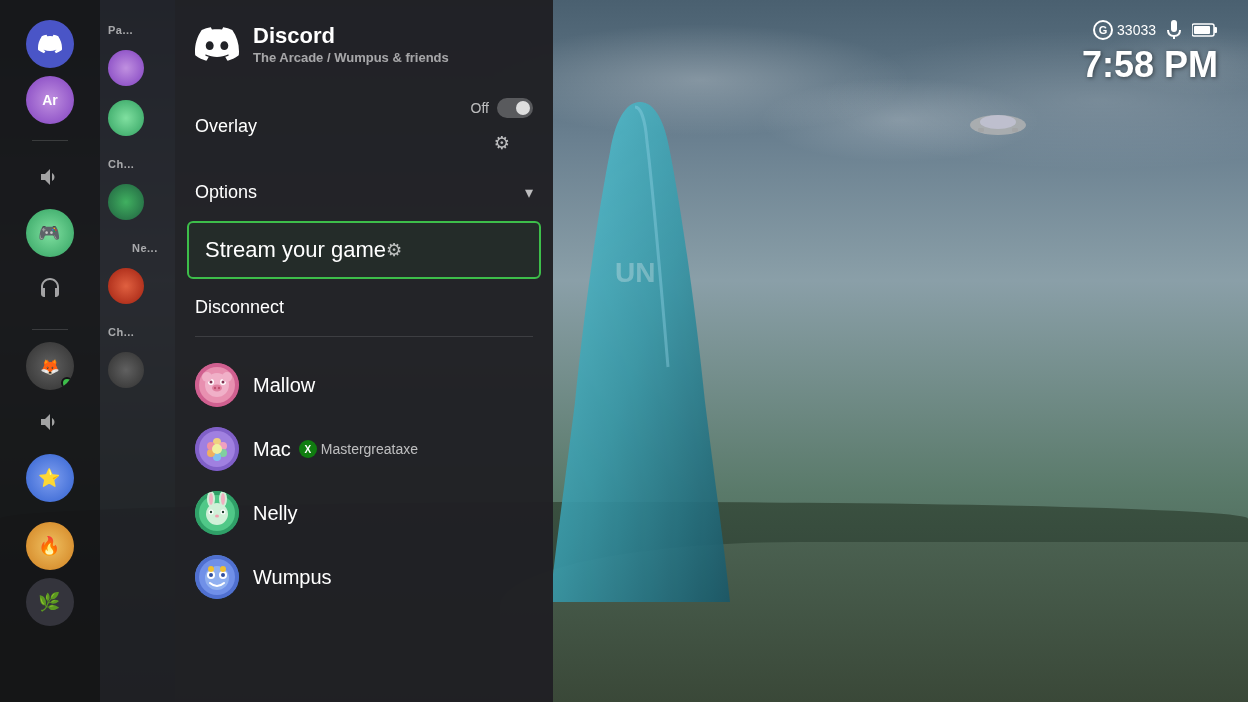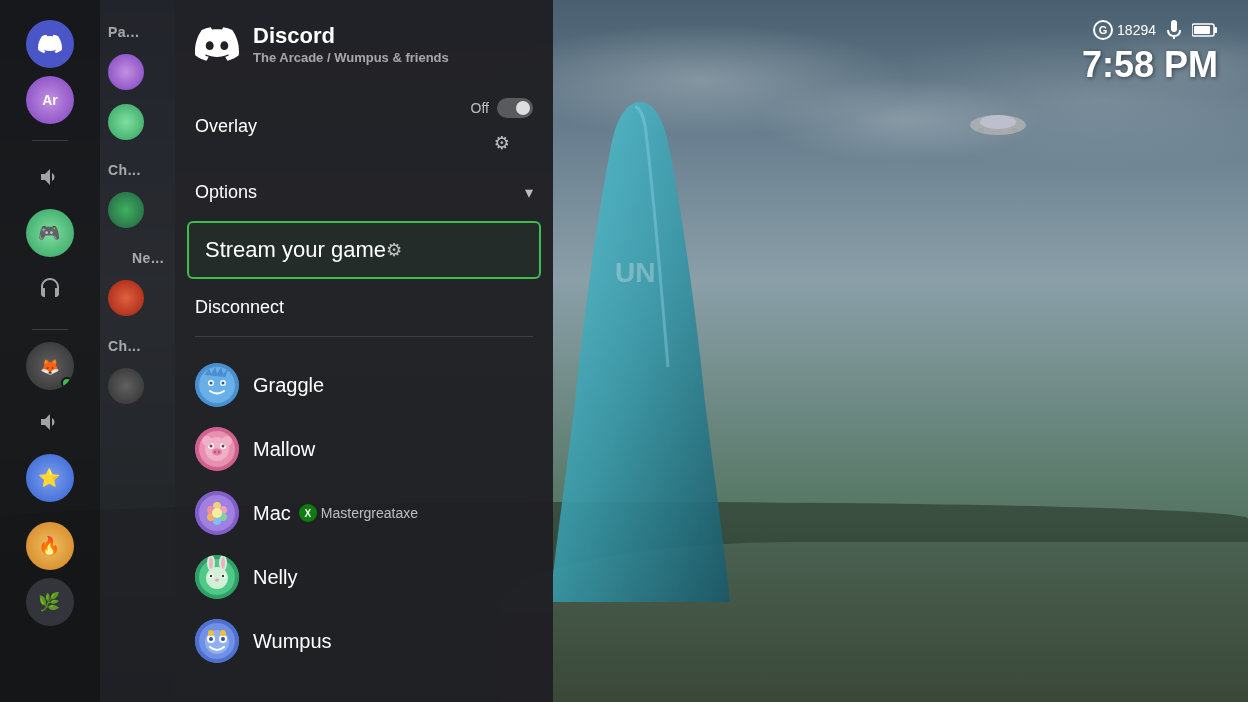--- a/index.html
+++ b/index.html
@@ -103,21 +103,21 @@
       z-index: 10;
       display: flex;
       flex-direction: column;
       padding: 20px 8px;
       gap: 6px;
       overflow: hidden;
     }
 
     .channel-label {
       color: rgba(255,255,255,0.6);
-      font-size: 14px;
+      font-size: 11px;
       font-weight: 600;
       letter-spacing: 0.5px;
       padding: 4px 0;
       white-space: nowrap;
       overflow: hidden;
       text-overflow: clip;
     }
 
     .channel-item {
       display: flex;
@@ -573,39 +573,20 @@
     </div>
 
     <div class="disconnect-row">
       <span class="disconnect-label">Disconnect</span>
     </div>
 
     <div class="panel-divider"></div>
 
     <div class="users-list">
 
-      <div class="user-row">
-        <div class="user-avatar avatar-graggle">
-          <svg viewBox="0 0 44 44" width="44" height="44">
-            <circle cx="22" cy="22" r="22" fill="#4a90d0"></circle>
-            <circle cx="22" cy="22" r="18" fill="#6ab0e8"></circle>
-
-            <circle cx="16" cy="20" r="3" fill="white"></circle>
-            <circle cx="28" cy="20" r="3" fill="white"></circle>
-            <circle cx="16" cy="20" r="1.5" fill="#2060a0"></circle>
-            <circle cx="28" cy="20" r="1.5" fill="#2060a0"></circle>
-            <path d="M15,28 Q22,33 29,28" stroke="white" stroke-width="2" fill="none" stroke-linecap="round"></path>
-
-            <path d="M10,12 L14,6 L16,12 L20,5 L22,12 L26,5 L28,12 L32,7 L30,14" fill="#4a90d0" stroke="#4a90d0" stroke-width="1"></path>
-          </svg>
-        </div>
-        <div class="user-info">
-          <span class="user-name">Graggle</span>
-        </div>
-      </div>
 
       <div class="user-row">
         <div class="user-avatar avatar-mallow">
           <svg viewBox="0 0 44 44" width="44" height="44">
             <circle cx="22" cy="22" r="22" fill="#d06090"></circle>
             <circle cx="22" cy="22" r="18" fill="#e890b0"></circle>
 
             <circle cx="22" cy="22" r="12" fill="#f0b0c8"></circle>
             <circle cx="16" cy="19" r="3" fill="white"></circle>
             <circle cx="28" cy="19" r="3" fill="white"></circle>
@@ -701,21 +682,21 @@
       </div>
 
     </div>
   </div>
 </div>
 
 <div class="top-right">
   <div class="status-bar">
     <div class="g-score">
       <div class="g-circle">G</div>
-      <span>18294</span>
+      <span>33033</span>
     </div>
     <svg width="16" height="20" viewBox="0 0 16 20" fill="white">
       <rect x="5" y="0" width="6" height="12" rx="3" fill="white"></rect>
       <path d="M2,10 Q2,16 8,16 Q14,16 14,10" stroke="white" stroke-width="2" fill="none"></path>
       <rect x="7" y="16" width="2" height="3" fill="white"></rect>
     </svg>
     <svg width="26" height="14" viewBox="0 0 26 14" fill="white">
       <rect x="0" y="1" width="22" height="12" rx="2" stroke="white" stroke-width="1.5" fill="none"></rect>
       <rect x="2" y="3" width="16" height="8" rx="1" fill="white"></rect>
       <rect x="22" y="4" width="3" height="6" rx="1" fill="white"></rect>

